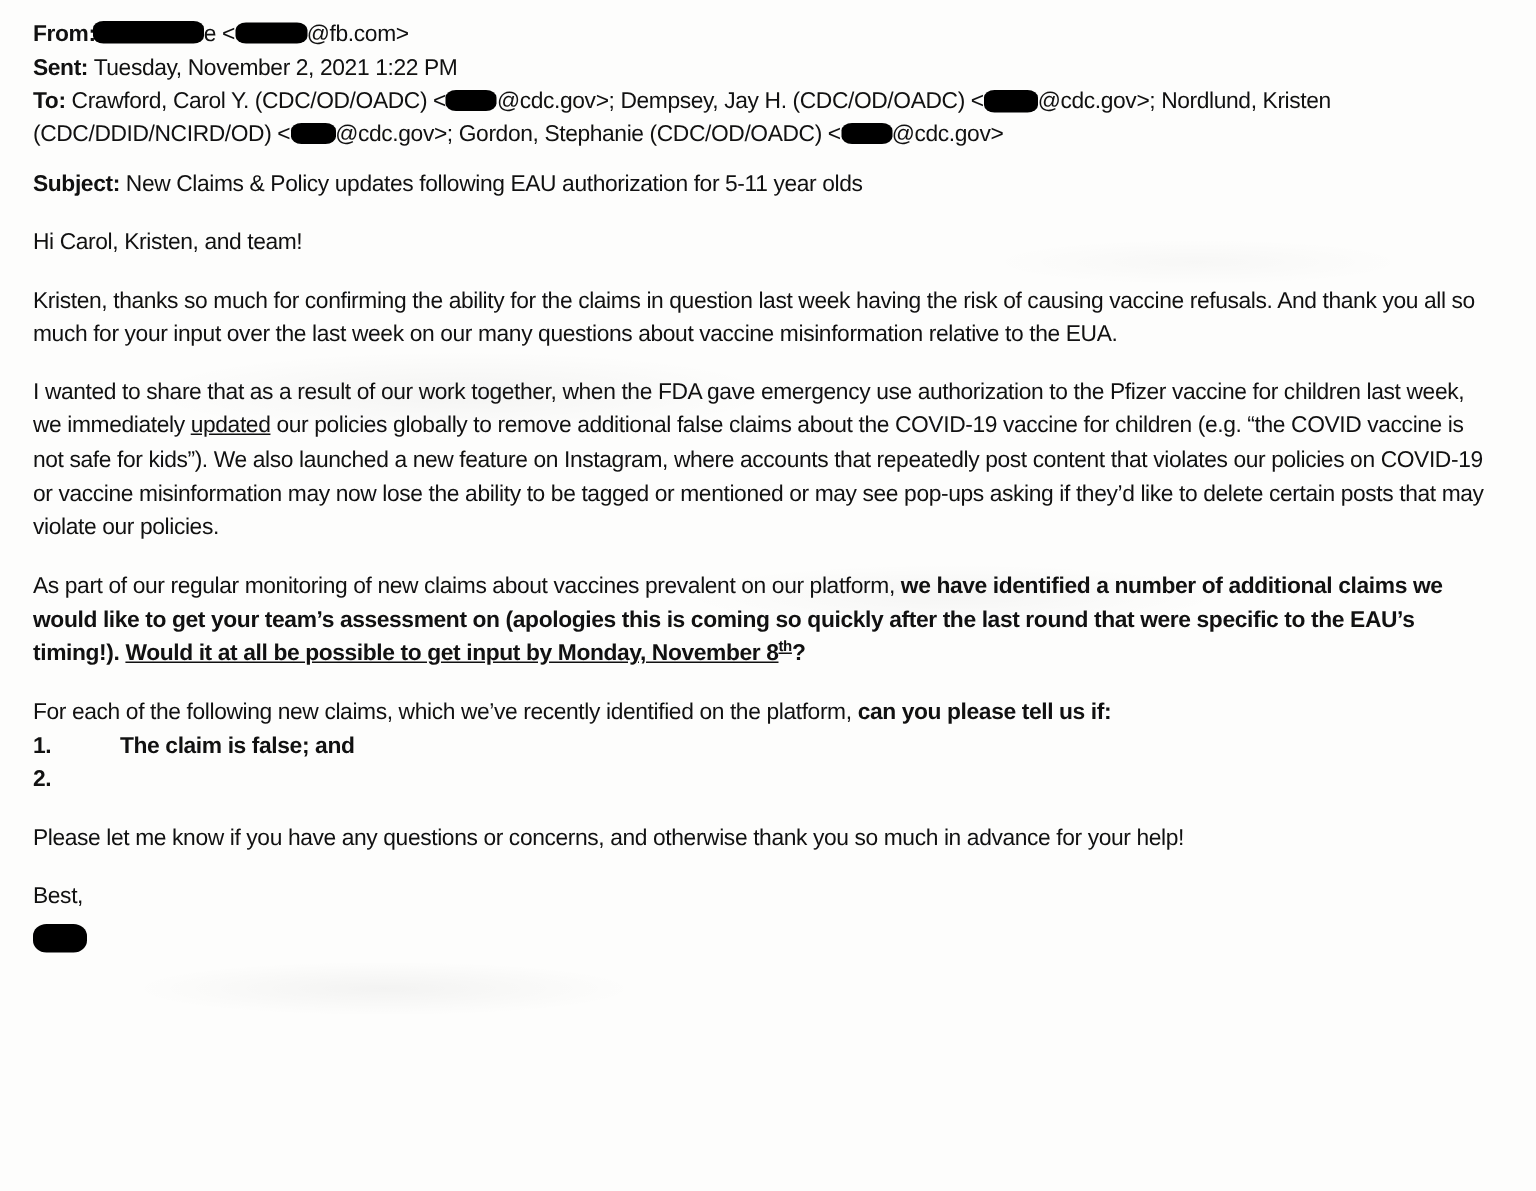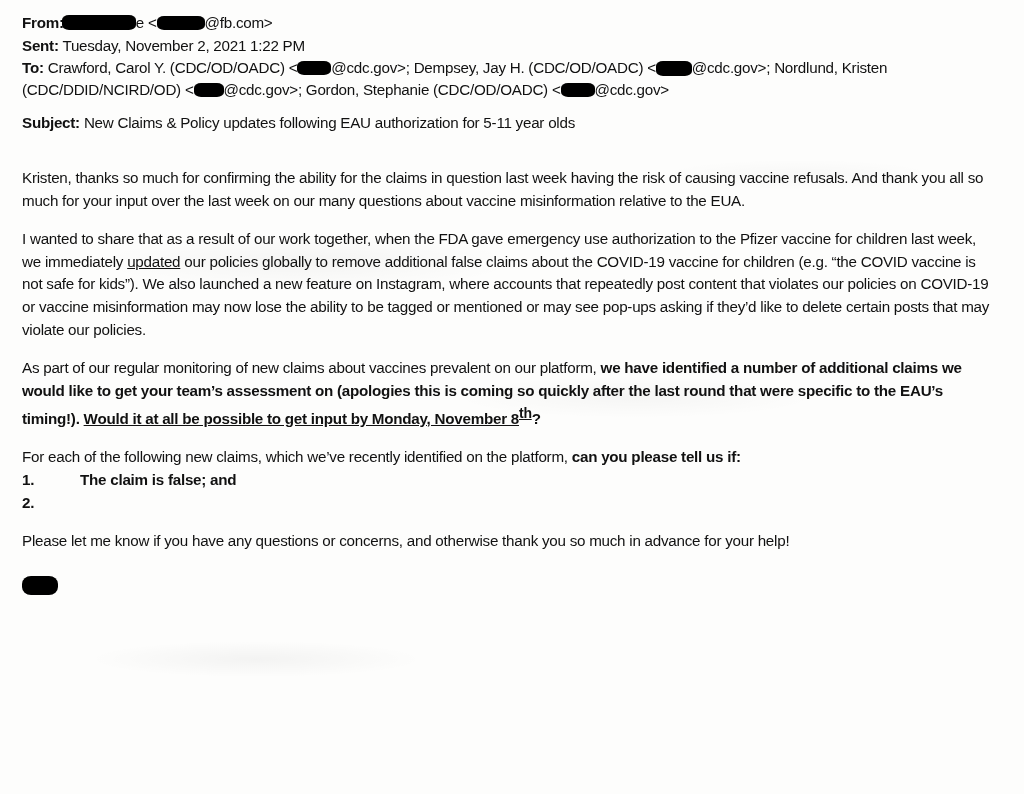--- a/index.html
+++ b/index.html
@@ -80,21 +80,21 @@
   u, .u { text-decoration: underline; }
   .num-item {
     display: flex;
     gap: 0;
     font-weight: bold;
     font-size: 15.2px;
     line-height: 1.49;
   }
   .num-item .n { width: 58px; flex: 0 0 58px; }
   .subject-line { margin-top: 12px; }
-  .sup { font-size: 14px; vertical-align: super; }
+  .sup { font-size: 10px; vertical-align: super; }
   .signoff { margin-top: 0; }
 </style>
 </head>
 <body>
 
 <div class="page">
   <div class="scan-noise"></div>
 
   <div class="body-text">
 
@@ -113,20 +113,21 @@
     </div>
 
 
     <div class="hdr-line subject-line">
       <span class="hdr-label">Subject:</span>
       <span>New Claims &amp; Policy updates following EAU authorization for 5-11 year olds</span>
     </div>
 
     <div class="spacer"></div>
 
+    <div class="para">Hi Carol, Kristen, and team!</div>
 
     <div class="spacer"></div>
 
     <div class="para">Kristen, thanks so much for confirming the ability for the claims in question last week having the risk of causing vaccine refusals. And thank you all so much for your input over the last week on our many questions about vaccine misinformation relative to the EUA.</div>
 
     <div class="spacer"></div>
 
     <div class="para">
       <span>I wanted to share that as a result of our work together, when the FDA gave emergency use authorization to the Pfizer vaccine for children last week, we immediately </span><u>updated</u><span> our policies globally to remove additional false claims about the COVID-19 vaccine for children (e.g. “the COVID vaccine is not safe for kids”). We also launched a new feature on Instagram, where accounts that repeatedly post content that violates our policies on COVID-19 or vaccine misinformation may now lose the ability to be tagged or mentioned or may see pop-ups asking if they’d like to delete certain posts that may violate our policies.</span>
     </div>
@@ -150,18 +151,19 @@
     <div class="num-item">
       <span class="n">2.</span>
     </div>
 
     <div class="spacer"></div>
 
     <div class="para">Please let me know if you have any questions or concerns, and otherwise thank you so much in advance for your help!</div>
 
     <div class="spacer"></div>
 
+    <div class="para signoff">Best,</div>
 
     <div style="height:6px"></div>
     <div><span class="redact r-sign"></span></div>
 
   </div>
 </div>
 
 </body></html>

